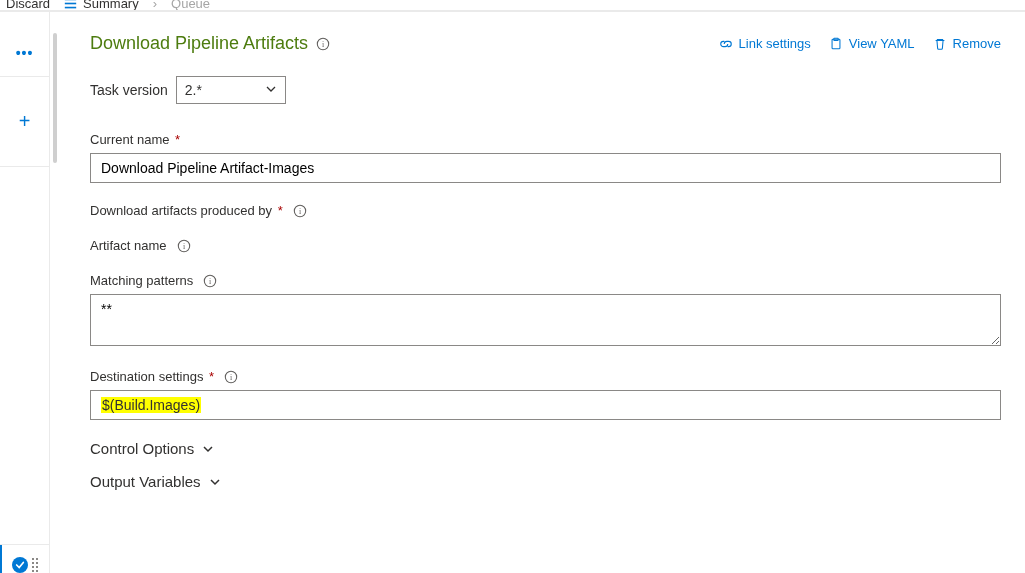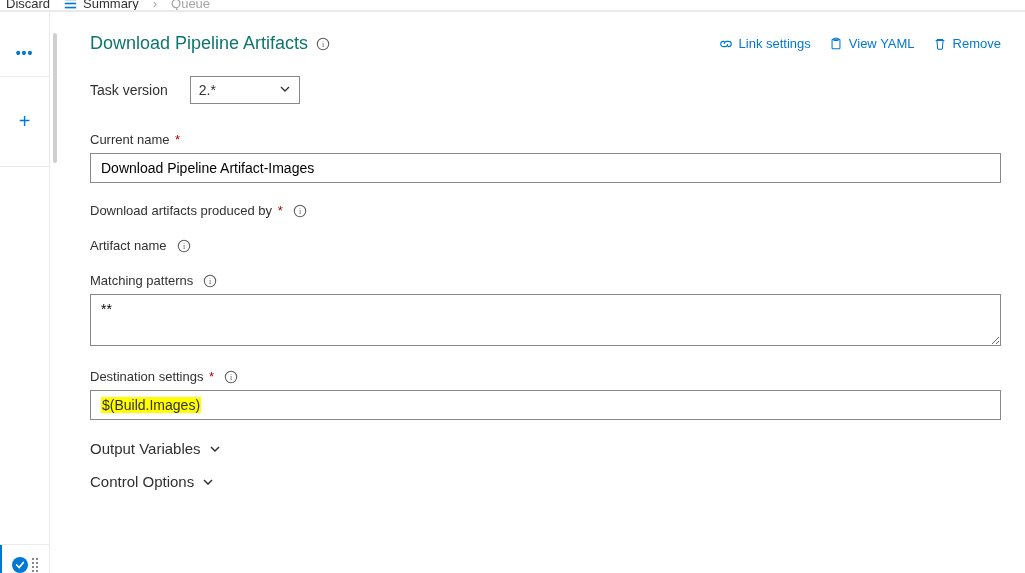--- a/index.html
+++ b/index.html
@@ -27,31 +27,31 @@
     .drag-dots i { width: 2px; height: 2px; background: #8a8886; }
 
     
     .scroll-track { width: 10px; flex: 0 0 10px; position: relative; }
     .scroll-thumb { position: absolute; left: 3px; top: 22px; width: 4px; height: 130px; background: #cfcfcf; border-radius: 4px; }
 
     
     .content { flex: 1; padding: 22px 24px 10px 30px; position: relative; }
     .header-row { display: flex; align-items: center; justify-content: space-between; margin-bottom: 22px; }
     .title-wrap { display: flex; align-items: center; gap: 8px; }
-    .title { font-size: 18px; color: #0f766e; font-weight: 400; }
+    .title { font-size: 18px; color: #4d7c0f; font-weight: 400; }
     .info-icon { width: 14px; height: 14px; }
     .info-icon circle { stroke: #605e5c; stroke-width: 1.2; fill: none; }
     .info-icon text { font-size: 9px; fill: #605e5c; font-family: "Segoe UI"; }
 
     .actions { display: flex; gap: 18px; align-items: center; }
     .action { color: #0078d4; font-size: 13px; display: flex; align-items: center; gap: 6px; cursor: pointer; }
     .action svg { width: 14px; height: 14px; }
 
     .row { margin-bottom: 20px; }
-    .inline-row { display: flex; align-items: center; gap: 22px; }
+    .inline-row { display: flex; align-items: center; gap: 8px; }
     .field-label { font-size: 13px; color: #323130; margin-bottom: 6px; display: flex; align-items: center; gap: 10px; }
     .req { color: #a80000; margin-left: 2px; }
 
     .select-box { border: 1px solid #8a8886; height: 28px; display: flex; align-items: center; padding: 0 8px; gap: 24px; background: #fff; }
     .select-box .chev-down { margin-left: auto; }
 
     input.text, .highlight-input, .select-full, textarea {
       width: 100%; border: 1px solid #8a8886; height: 30px; padding: 8px 10px; font-family: inherit; font-size: 14px; background: #fff;
     }
     textarea { height: 52px; resize: both; padding: 6px 10px; }
@@ -220,26 +220,26 @@
             <circle cx="8" cy="8" r="6.5"></circle>
             <text x="8" y="11.5" text-anchor="middle">i</text>
           </svg>
       </div>
       <div class="select-full" style="height:30px;justify-content:center;">
         <span class="value"><span class="highlight">$(Build.Images)</span></span>
       </div>
     </div>
 
     <div class="section-toggle">
+      <span>Control Options</span>
+      <svg viewBox="0 0 12 12">
+          <path d="M2 4l4 4 4-4" stroke="#323130" stroke-width="1.5" fill="none"></path>
+        </svg>
+    </div>
+    <div class="section-toggle">
       <span>Output Variables</span>
       <svg viewBox="0 0 12 12">
           <path d="M2 4l4 4 4-4" stroke="#323130" stroke-width="1.5" fill="none"></path>
         </svg>
     </div>
-    <div class="section-toggle">
-      <span>Control Options</span>
-      <svg viewBox="0 0 12 12">
-          <path d="M2 4l4 4 4-4" stroke="#323130" stroke-width="1.5" fill="none"></path>
-        </svg>
-    </div>
 
   </div>
 </div>
 
 </body></html>

